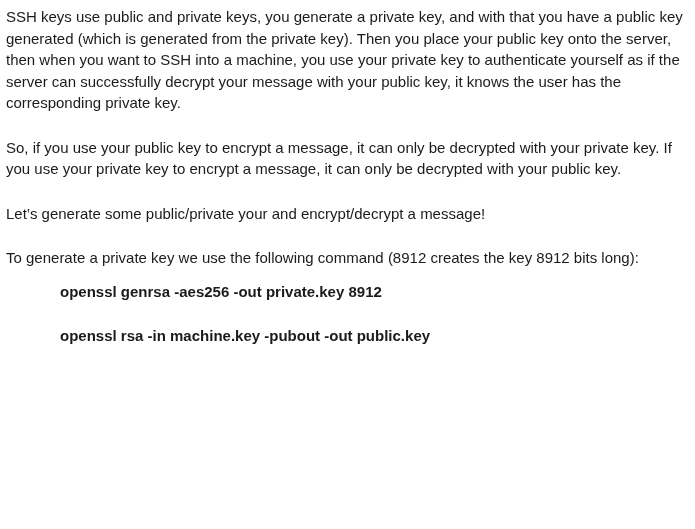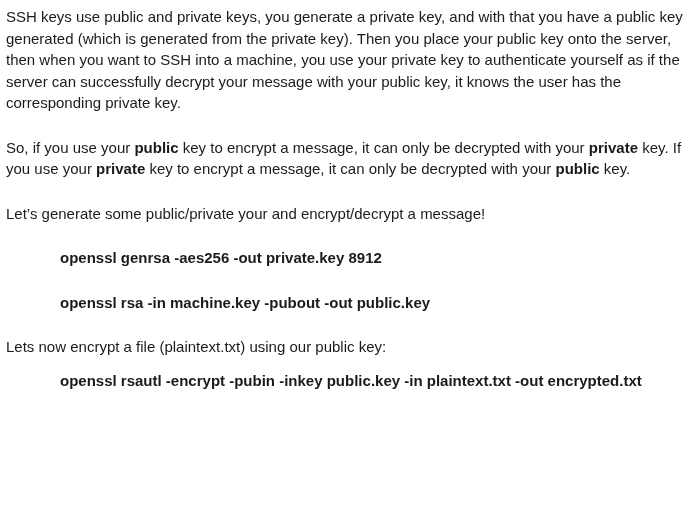--- a/index.html
+++ b/index.html
@@ -22,34 +22,33 @@
     margin: 0 0 23px 0;
     padding: 0;
   }
   .command {
     padding-left: 54px;
     font-weight: bold;
     white-space: nowrap;
     margin-top: 12px;
   }
   strong {
-    font-weight: bold;
+    font-weight: normal;
   }
 </style>
 </head>
 <body style="background: rgb(255, 255, 255); color: rgb(27, 27, 27);">
 
 <div>
 
   <p>SSH keys use public and private keys, you generate a private key, and with that you have a public key generated (which is generated from the private key). Then you place your public key onto the server, then when you want to SSH into a machine, you use your private key to authenticate yourself as if the server can successfully decrypt your message with your public key, it knows the user has the corresponding private key.</p>
 
   <p><span>So, if you use your </span><strong>public</strong><span> key to encrypt a message, it can only be decrypted with your </span><strong>private</strong><span> key. If you use your </span><strong>private</strong><span> key to encrypt a message, it can only be decrypted with your </span><strong>public</strong><span> key.</span></p>
 
   <p>Let’s generate some public/private your and encrypt/decrypt a message!</p>
 
-  <p><span class="command" style="display:block">openssl genrsa -aes256 -out private.key 8912</span></p>
+  <p><span>To generate a private key we use the following command (8912 creates the key 8912 bits long):</span><span class="command" style="display:block">openssl genrsa -aes256 -out private.key 8912</span></p>
 
   <p><span class="command" style="display:block">openssl rsa -in machine.key -pubout -out public.key</span></p>
 
-  <p><span>Lets now encrypt a file (plaintext.txt) using our public key:</span><span class="command" style="display:block">openssl rsautl -encrypt -pubin -inkey public.key -in plaintext.txt -out encrypted.txt</span></p>
 
 
 </div>
 
 </body></html>

